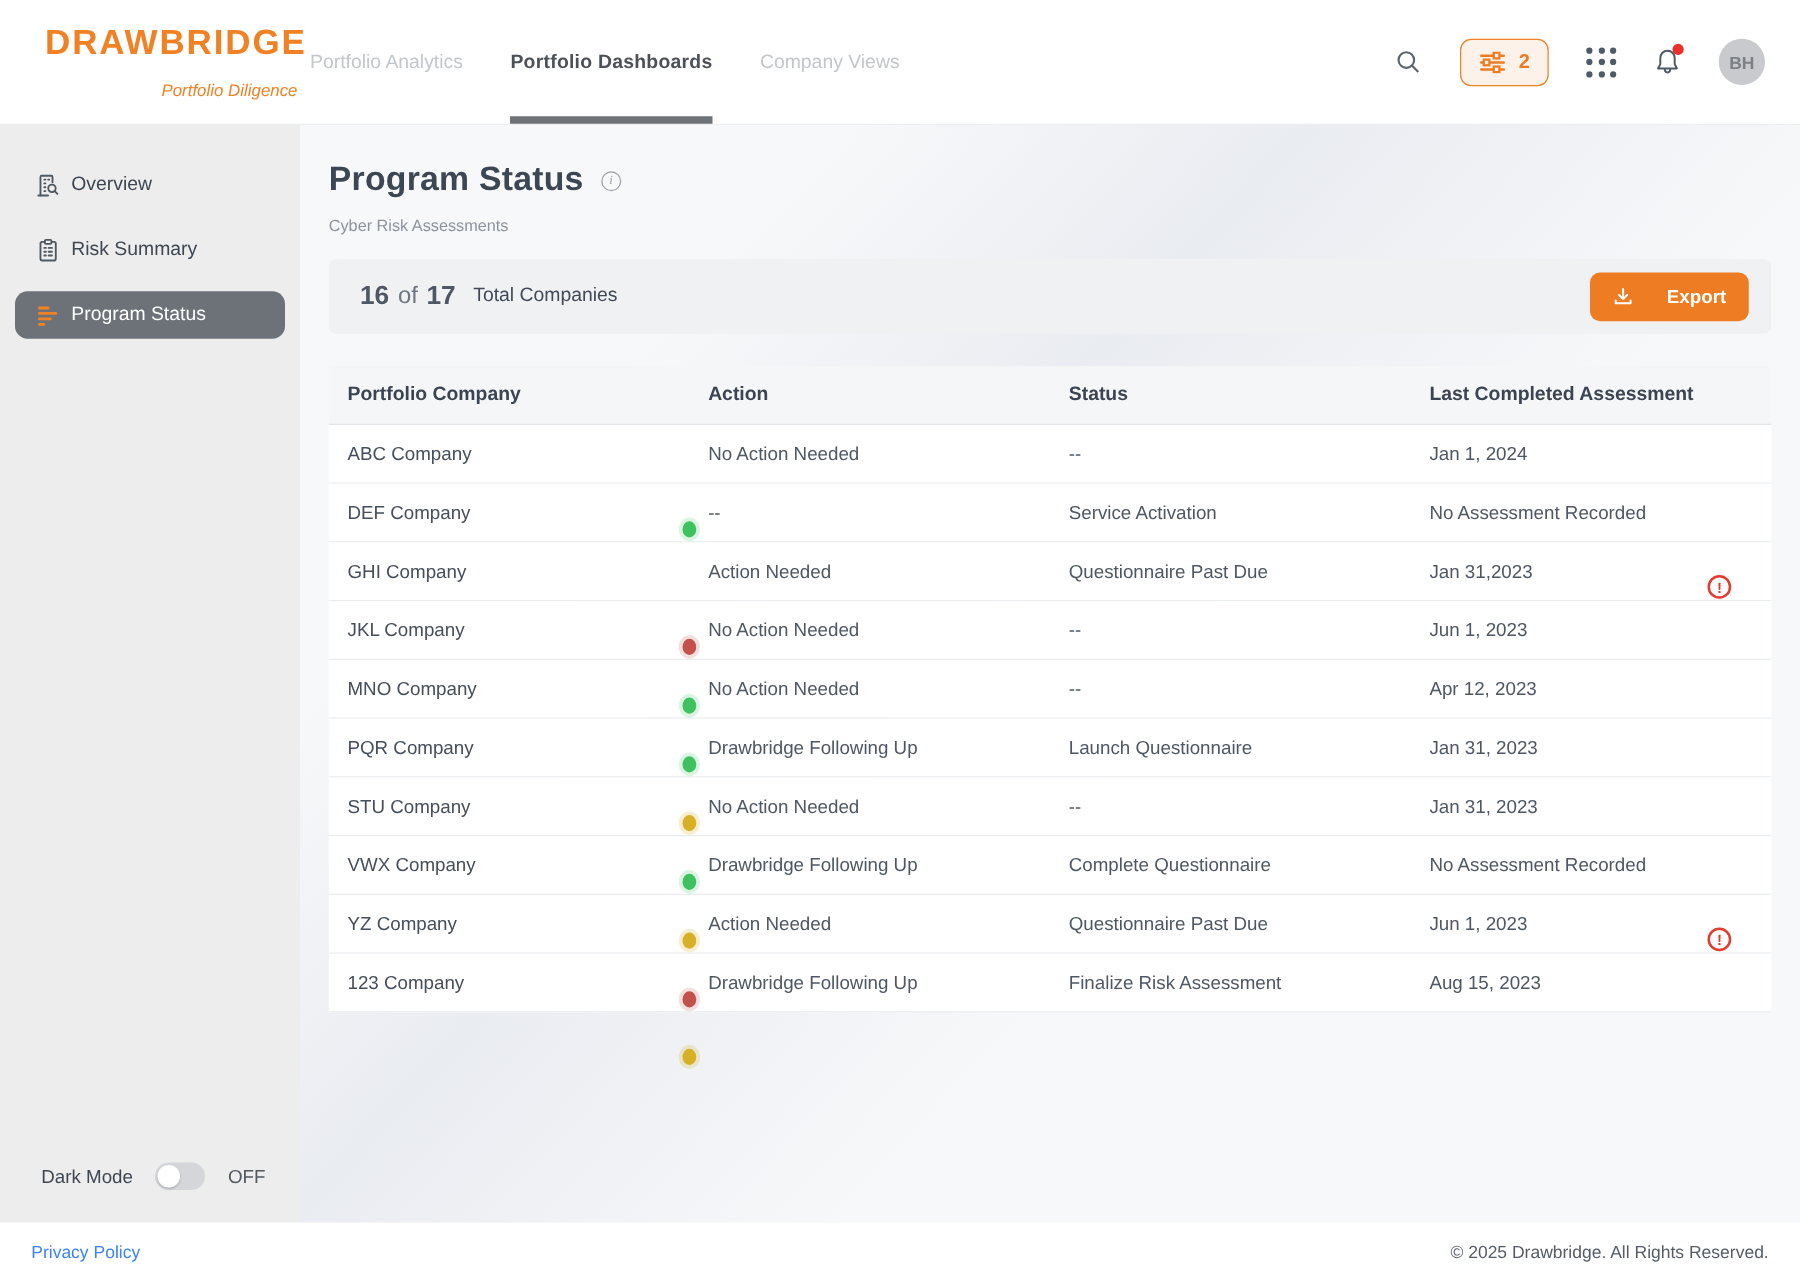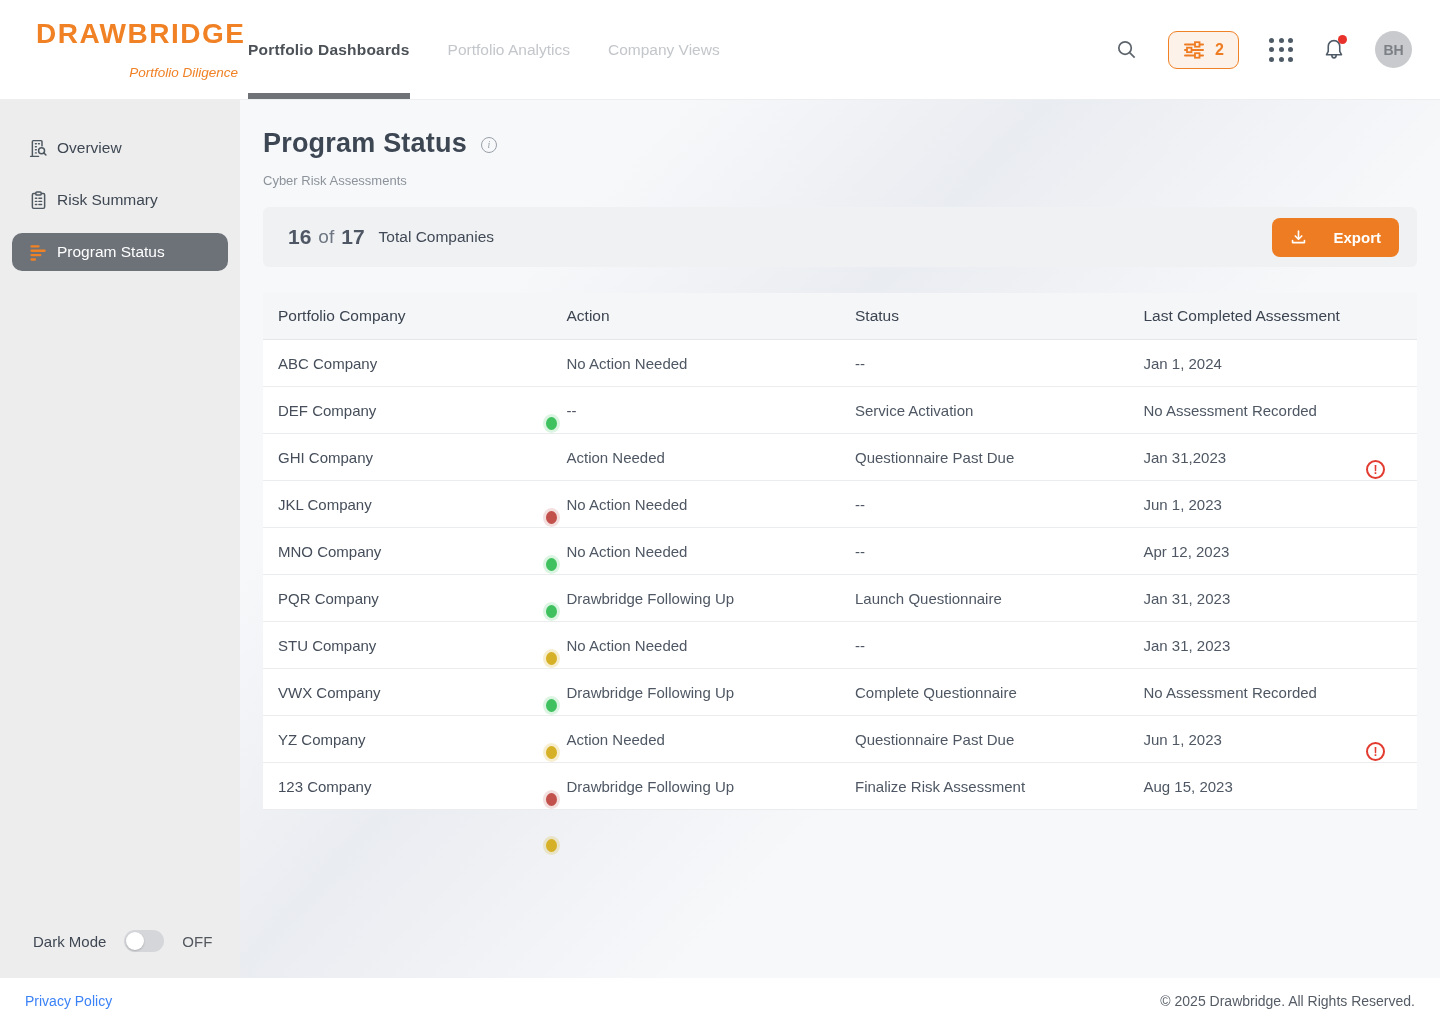--- a/index.html
+++ b/index.html
@@ -91,21 +91,21 @@
     background:#ee7c22; color:#ffffff; border:none; border-radius:8px;
     padding:11px 18px; font-size:15px; font-weight:bold; cursor:pointer;
     font-family:"Liberation Sans", sans-serif;
   }
 
   
   .table { margin-top:26px; }
   .thead {
     display:grid; grid-template-columns:25% 25% 25% 25%;
     background:#f5f6f8; height:47px; align-items:center;
-    font-size:15.5px; font-weight:normal; color:#3b4450;
+    font-size:15.5px; font-weight:bold; color:#3b4450;
     border-bottom:1px solid #e4e6e9;
   }
   .thead > div { padding-left:15px; }
   .trow {
     display:grid; grid-template-columns:25% 25% 25% 25%;
     background:#ffffff; height:47px; align-items:center;
     font-size:15px; color:#4dималь5661; border-bottom:1px solid #eaecee; position:relative;
   }
   .trow > div { padding-left:15px; color:#4e5763; }
   .trow .cell-company { color:#454e5a; }
@@ -134,26 +134,26 @@
 <body>
 
 <div class="page">
 
   <div class="header">
     <div class="logo-block">
       <div class="logo-main">DRAWBRIDGE</div>
       <div class="logo-tagline">Portfolio Diligence</div>
     </div>
     <div class="nav-tabs">
+      <div class="nav-tab">
+        <span>Portfolio Analytics</span>
+      </div>
       <div class="nav-tab active">
         <span>Portfolio Dashboards</span>
         <span class="tab-underline"></span>
-      </div>
-      <div class="nav-tab">
-        <span>Portfolio Analytics</span>
       </div>
       <div class="nav-tab">
         <span>Company Views</span>
       </div>
     </div>
     <div class="header-right">
       <button class="icon-btn">
         <svg width="23" height="23" viewBox="0 0 24 24" fill="none" stroke="#5d646c" stroke-width="1.8">
           <circle cx="10.5" cy="10.5" r="6.5"></circle>
             <line x1="15.3" y1="15.3" x2="20.5" y2="20.5"></line>

